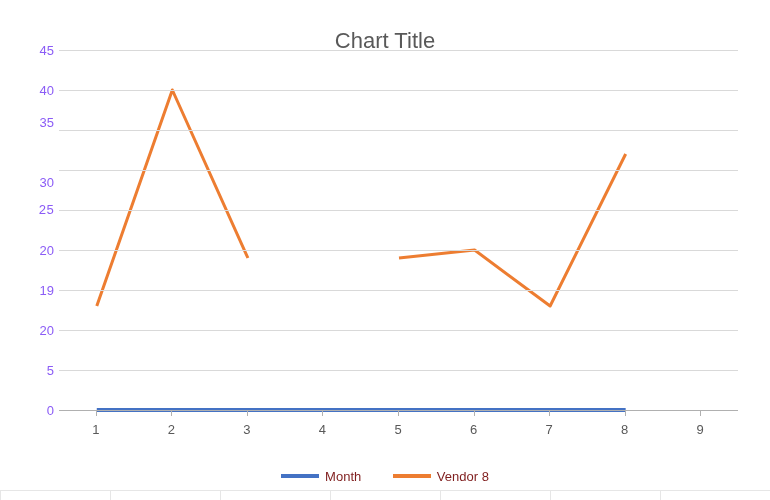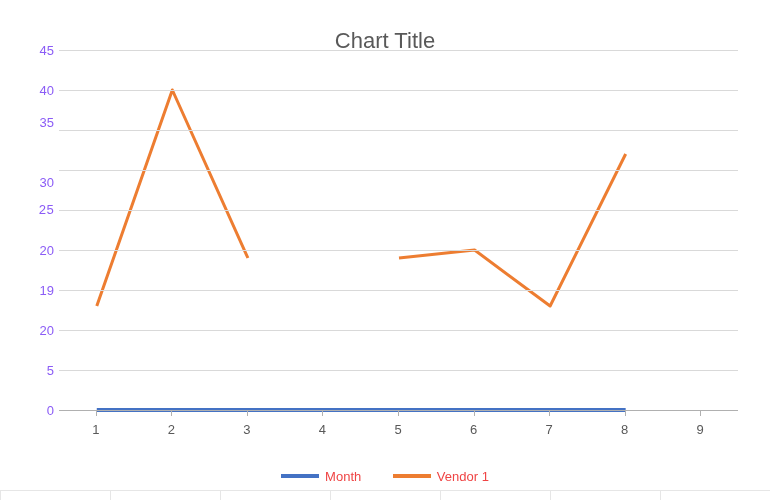--- a/index.html
+++ b/index.html
@@ -75,21 +75,21 @@
       border-left: 1px solid #b0b0b0;
       top: 0;
     }
     .legend {
       position: absolute;
       left: 0;
       right: 0;
       top: 466px;
       text-align: center;
       font-size: 13px;
-      color: #ef4444;
+      color: #7f1d1d;
     }
     .legend-item {
       display: inline-flex;
       align-items: center;
       margin: 0 14px;
     }
     .legend-swatch {
       display: inline-block;
       width: 38px;
       height: 0;
@@ -176,21 +176,21 @@
     </div>
 </div>
 
 <div class="legend">
   <span class="legend-item">
     <span class="legend-swatch" id="sw0" style="border-top-color: rgb(68, 114, 196);"></span>
     <span>Month</span>
   </span>
   <span class="legend-item">
     <span class="legend-swatch" id="sw1" style="border-top-color: rgb(237, 125, 49);"></span>
-    <span>Vendor 1</span>
+    <span>Vendor 8</span>
   </span>
 </div>
 
 <div class="bottom-grid">
   <div></div>
     <div></div>
     <div></div>
     <div></div>
     <div></div>
     <div></div>

